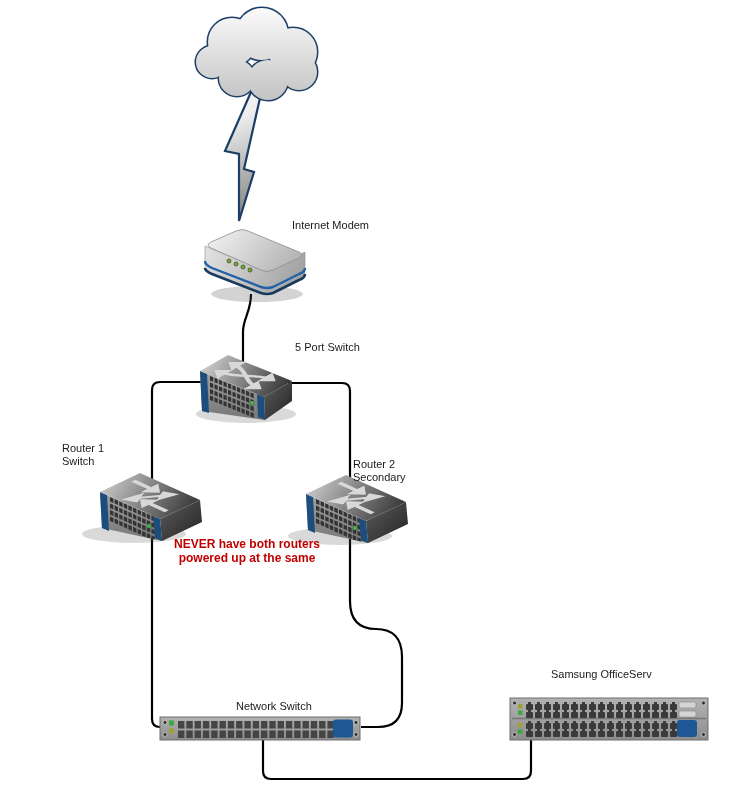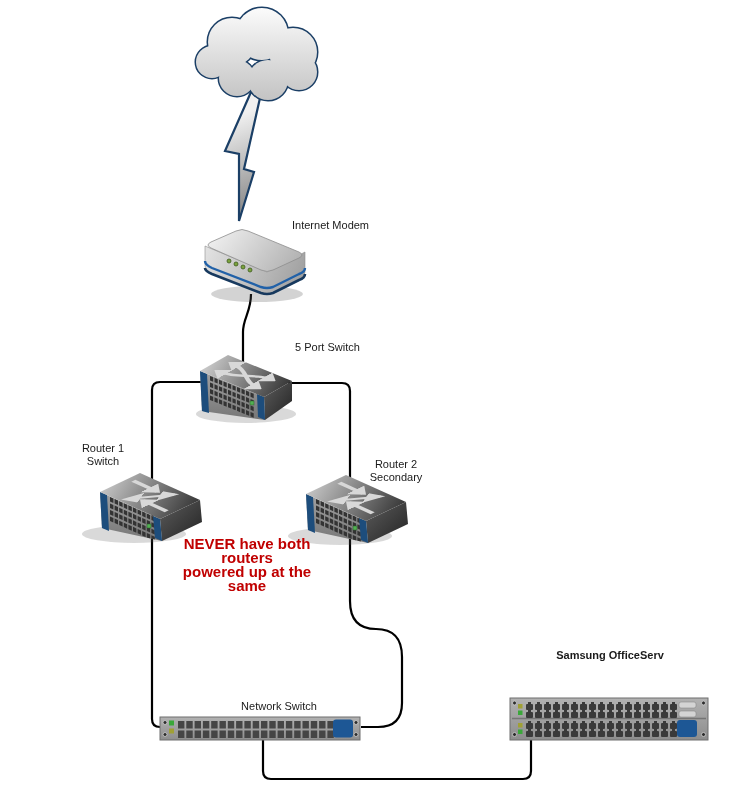--- a/index.html
+++ b/index.html
@@ -1,22 +1,22 @@
 <!DOCTYPE html>
 <html><head>
 <meta charset="utf-8">
 <style>
   html,body{margin:0;padding:0;background:#ffffff;}
   #canvas{position:relative;width:730px;height:803px;background:#ffffff;overflow:hidden;
           font-family:"Liberation Sans",sans-serif;}
   #diagram-svg{position:absolute;left:0;top:0;}
   .lbl{position:absolute;font-size:11px;line-height:13px;color:#1a1a1a;white-space:nowrap;}
-  .lbl.center{text-align:center;white-space:normal;}
+  .lbl.center{white-space:normal;}
   .warning{position:absolute;left:163px;top:537px;width:168px;text-align:center;
-           font-size:15px;line-height:14px;font-weight:bold;color:#c00000;}
+           font-size:12px;line-height:14px;font-weight:bold;color:#c00000;}
 </style>
 </head>
 <body>
 
 <div id="canvas">
 
 <svg id="diagram-svg" width="730" height="803" viewBox="0 0 730 803">
   <defs>
     <linearGradient id="gCloud" gradientUnits="userSpaceOnUse" x1="258" y1="8" x2="258" y2="102">
       <stop offset="0" stop-color="#fbfbfb"></stop>
@@ -524,15 +524,15 @@
     <div>Secondary</div>
   </div>
 
   <div class="warning">
     <div>NEVER have both routers</div>
     <div>powered up at the same</div>
   </div>
 
   <div class="lbl center" style="left:236px;top:700px;width:86px;">Network Switch</div>
 
-  <div class="lbl center" style="left:551px;top:649px;width:118px;font-weight:bold;">Samsung OfficeServ</div>
+  <div class="lbl center" style="left:551px;top:668px;width:118px;">Samsung OfficeServ</div>
 
 </div>
 
 </body></html>

